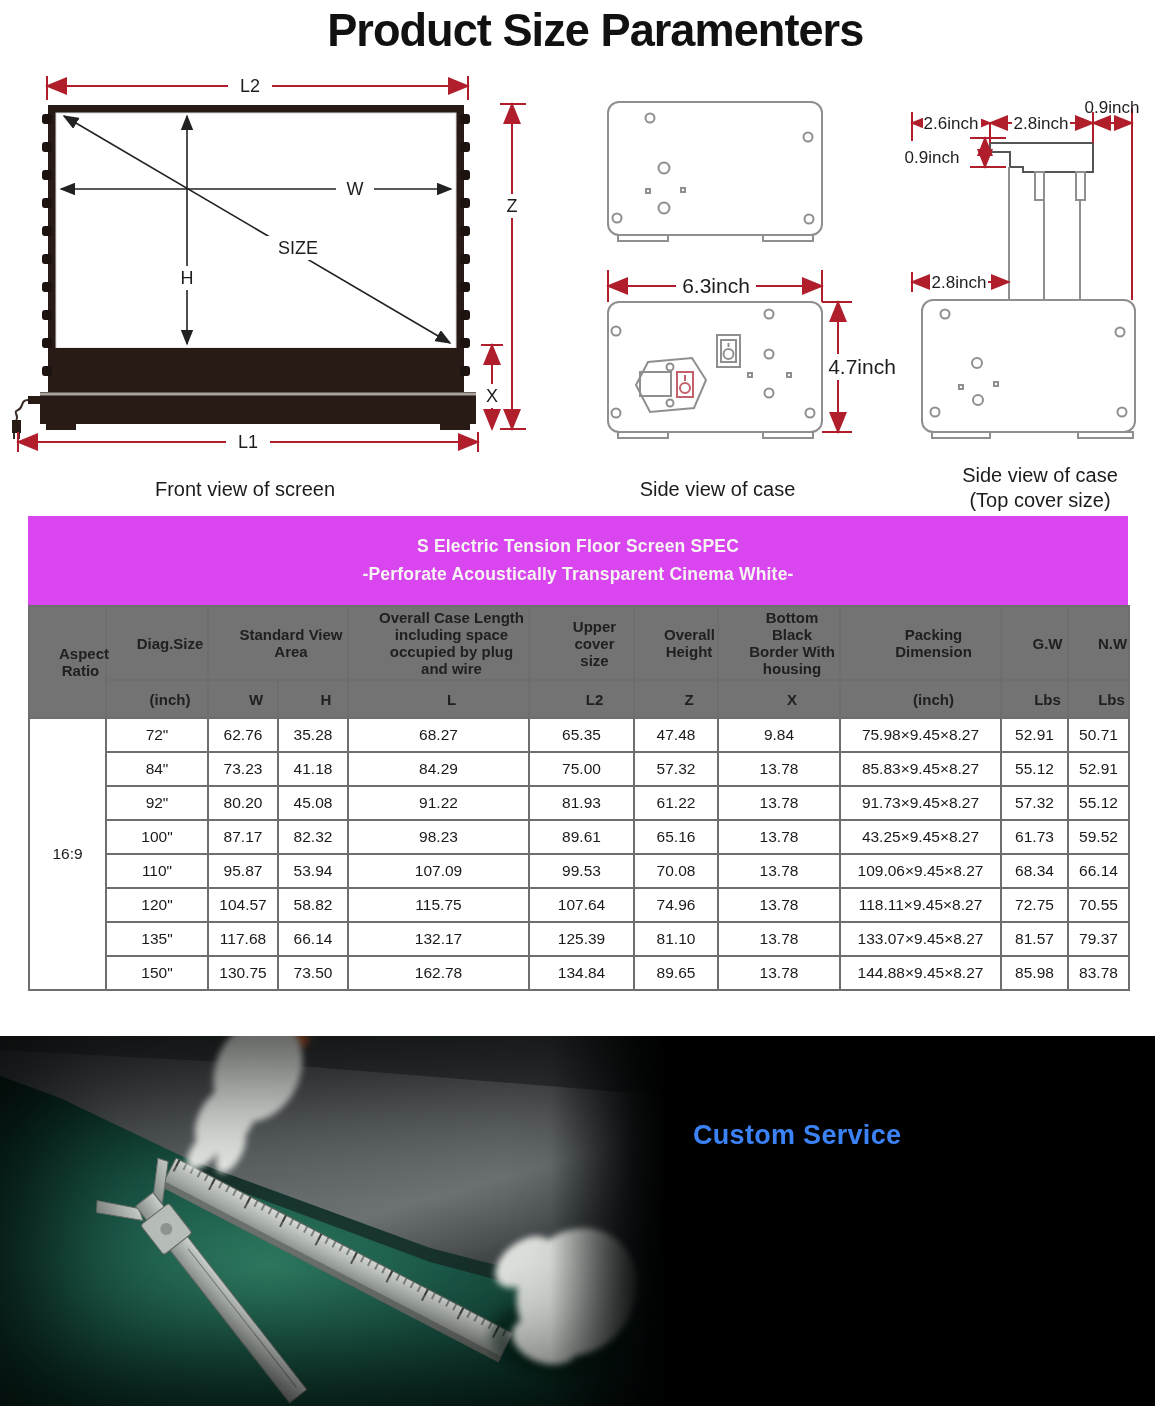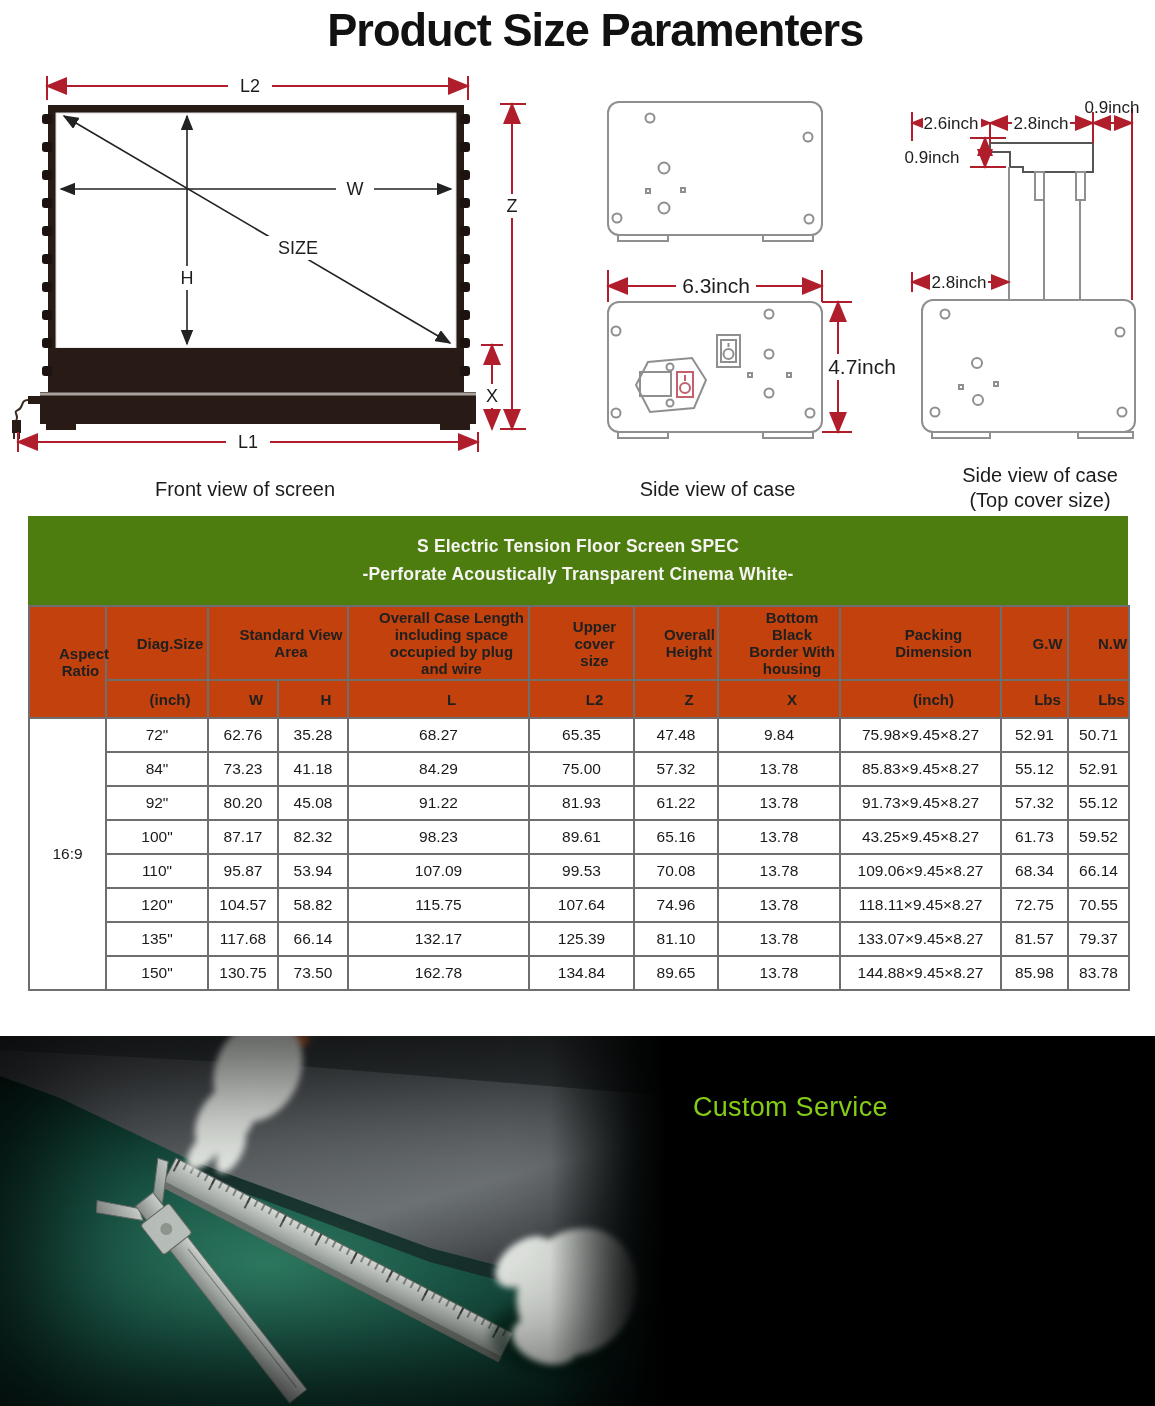--- a/index.html
+++ b/index.html
@@ -19,53 +19,53 @@
   
   .diagram-svg { position:absolute; }
   svg text { font-family:"Liberation Sans", sans-serif; }
   .diagram-caption {
     position:absolute; text-align:center; font-size:20px; color:#1b1b1b;
     line-height:1.25;
   }
   
   .spec-wrap { position:absolute; left:28px; top:516px; width:1100px; }
   .tbl-title {
-    background:#4d7c0f; color:#f6f4f2; height:89px;
+    background:#d946ef; color:#f6f4f2; height:89px;
     display:flex; flex-direction:column; justify-content:center; align-items:center;
     font-size:17.5px; font-weight:bold; line-height:1.55; letter-spacing:.2px;
   }
   table.spec {
     width:1100px; border-collapse:collapse; table-layout:fixed;
     border:2px solid #2e2e2e;
   }
   table.spec th, table.spec td {
     border:2px solid #6e6e6e; text-align:center; vertical-align:middle;
     padding:2px 3px;
   }
-  table.spec thead th { background:#c2410c; font-size:15px; font-weight:bold; color:#202020;padding-left:29px; }
+  table.spec thead th { background:#737373; font-size:15px; font-weight:bold; color:#202020;padding-left:29px; }
   table.spec thead tr.h1 th { height:73px; }
   table.spec thead tr.h2 th { height:38px; }
   table.spec tbody td { background:#fff; font-size:15.5px; font-weight:normal; color:#1a1a1a; height:34px; }
   
   .bottom-strip { position:absolute; left:0; top:1036px; width:1155px; height:370px; background:#000; }
   .photo {
     position:absolute; left:0; top:0; width:670px; height:370px; overflow:hidden;
     background:
       radial-gradient(ellipse 90% 80% at 40% 62%, #2e7a61 0%, #1b5848 30%, #0e3a2f 56%, #071f19 78%, #03110d 100%);
   }
   .photo .fade-right {
     position:absolute; right:0; top:0; width:120px; height:100%;
     background:linear-gradient(90deg, rgba(0,0,0,0) 0%, rgba(5,10,10,.85) 70%, #000 100%);
   }
   .photo .vignette {
     position:absolute; inset:0;
     box-shadow:inset 0 0 120px 40px rgba(0,0,0,.75);
   }
   .service-panel { position:absolute; left:693px; top:0; width:440px; height:100%; }
-  .service-heading { margin-top:56px; color:#84cc16; font-size:27px; font-weight:normal; letter-spacing:.3px; }
+  .service-heading { margin-top:84px; color:#3b82f6; font-size:27px; font-weight:bold; letter-spacing:.3px; }
   .service-body {
     margin-top:22px; color:#fafafa; font-size:20px; line-height:1.47;
     text-align:justify;
   }
 </style>
 </head>
 <body>
 
 <h1 class="page-title"><span>Product Size Paramenters</span></h1>
 

